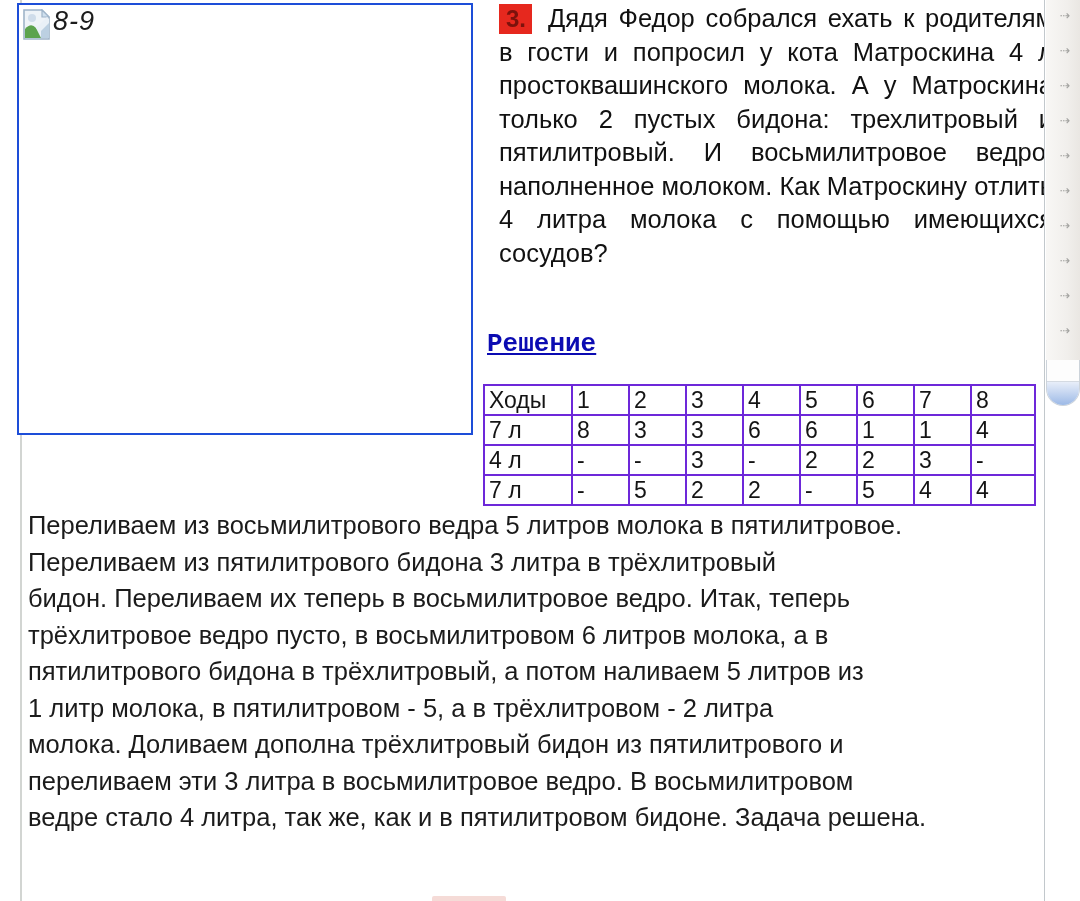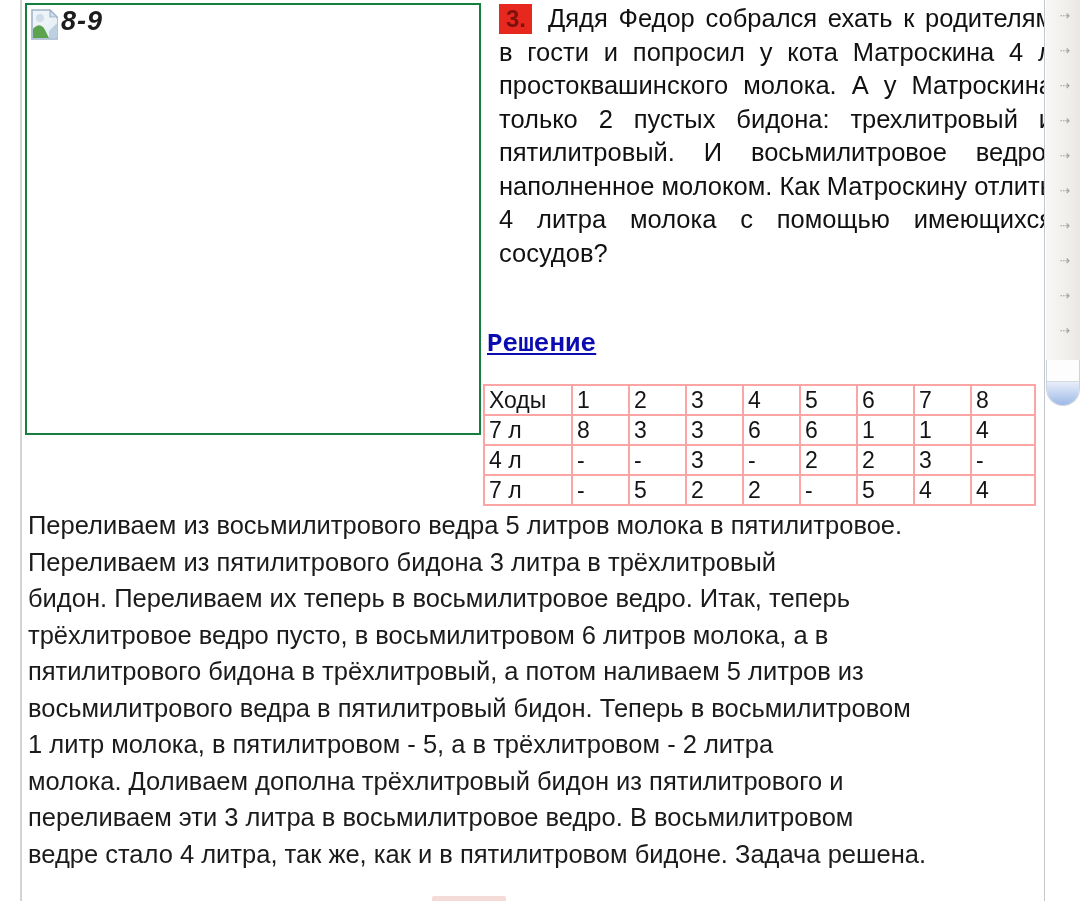--- a/index.html
+++ b/index.html
@@ -6,22 +6,22 @@
   body{
     width:1080px;height:901px;position:relative;background:#ffffff;
     font-family:"Liberation Sans","DejaVu Sans",sans-serif;
     color:#161616;overflow:hidden;
   }
   
   .left-rule{position:absolute;left:20px;top:0;width:2px;height:901px;background:#d2d5d2;}
 
   
   .image-box{
-    position:absolute;left:25px;top:3px;width:452px;height:428px;
-    background:#ffffff;border:2px solid #15803d;font-weight:bold;
+    position:absolute;left:17px;top:3px;width:452px;height:428px;
+    background:#ffffff;border:2px solid #1d4ed8;
   }
   .broken-img-icon{position:absolute;left:4px;top:4px;width:27px;height:31px;}
   .img-alt{
     position:absolute;left:34px;top:1px;
     font-style:italic;font-size:27px;color:#1c1c1c;letter-spacing:1px;
   }
 
   
   .problem-col{
     position:absolute;left:499px;top:2px;width:554px;
@@ -39,21 +39,21 @@
     text-decoration:underline;cursor:pointer;font-family:Liberation Mono, monospace;
   }
 
   
   .moves-table{
     position:absolute;left:483px;top:384px;
     border-collapse:collapse;table-layout:fixed;
     font-size:23px;color:#141414;
   }
   .moves-table td{
-    border:2px solid #fca5a5;height:28px;line-height:26px;
+    border:2px solid #6d28d9;height:28px;line-height:26px;
     padding:0 16px 0 4px;vertical-align:middle;background:#fff;
     overflow:hidden;white-space:nowrap;
   }
 
   
   .solution-para{
     position:absolute;left:28px;top:507px;width:1018px;
     font-size:25.5px;line-height:36.5px;color:#1b1b1b;
   }
 
@@ -169,21 +169,20 @@
       </tr>
     </tbody>
 </table>
 
 <div class="solution-para">
     <div>Переливаем из восьмилитрового ведра 5 литров молока в пятилитровое.</div>
     <div>Переливаем из пятилитрового бидона 3 литра в трёхлитровый</div>
     <div>бидон. Переливаем их теперь в восьмилитровое ведро. Итак, теперь</div>
     <div>трёхлитровое ведро пусто, в восьмилитровом 6 литров молока, а в</div>
     <div>пятилитрового бидона в трёхлитровый, а потом наливаем 5 литров из</div>
-    <div>восьмилитрового ведра в пятилитровый бидон. Теперь в восьмилитровом</div>
     <div>1 литр молока, в пятилитровом - 5, а в трёхлитровом - 2 литра</div>
     <div>молока. Доливаем дополна трёхлитровый бидон из пятилитрового и</div>
     <div>переливаем эти 3 литра в восьмилитровое ведро. В восьмилитровом</div>
     <div>ведре стало 4 литра, так же, как и в пятилитровом бидоне. Задача решена.</div>
   </div>
 
 <div class="scrollbar">
   <div class="scroll-thumb"></div>
   <div class="scroll-cap">
     <div class="scroll-cap-blue"></div>

